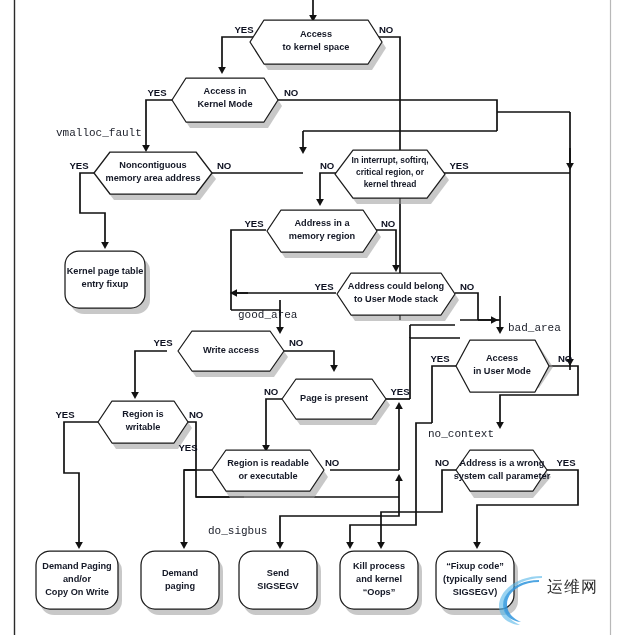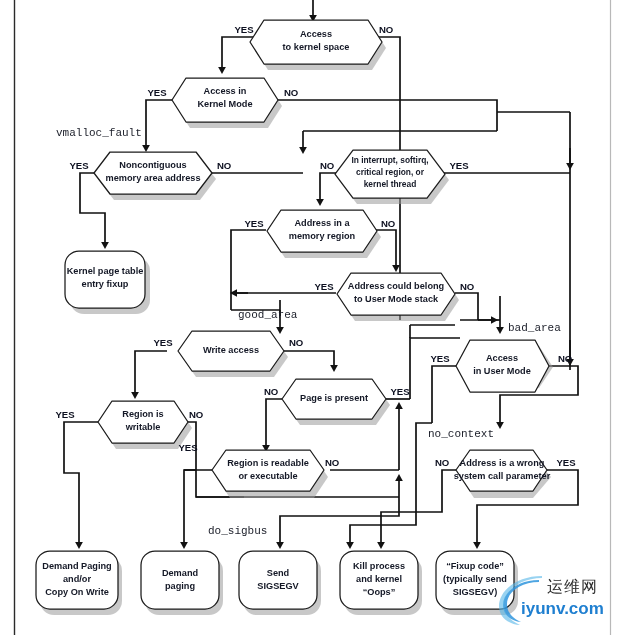--- a/index.html
+++ b/index.html
@@ -369,16 +369,15 @@
     <text class="code-label" x="208" y="531">do_sigbus</text>
 
   </svg>
 
   <div id="watermark">
     <svg width="56" height="52" viewBox="0 0 56 52" style="position:absolute;left:0;top:2px;">
       <path d="M44,7 C22,7 8,20 8,32 C8,42 16,48 26,49 C16,45 12,38 12,31 C12,19 26,9 44,9 z" fill="#2f95dd" opacity="0.85"></path>
       <path d="M47,3 C21,3 4,18 4,33 C4,44 13,51 25,52 C14,47 9,40 9,32 C9,18 25,5 47,5 z" fill="#55b6e8" opacity="0.6"></path>
     </svg>
     <div class="wm-cn">运维网</div>
-    <div class="wm-en">iyunv.com</div>
   </div>
 
 </div>
 
 </body></html>

